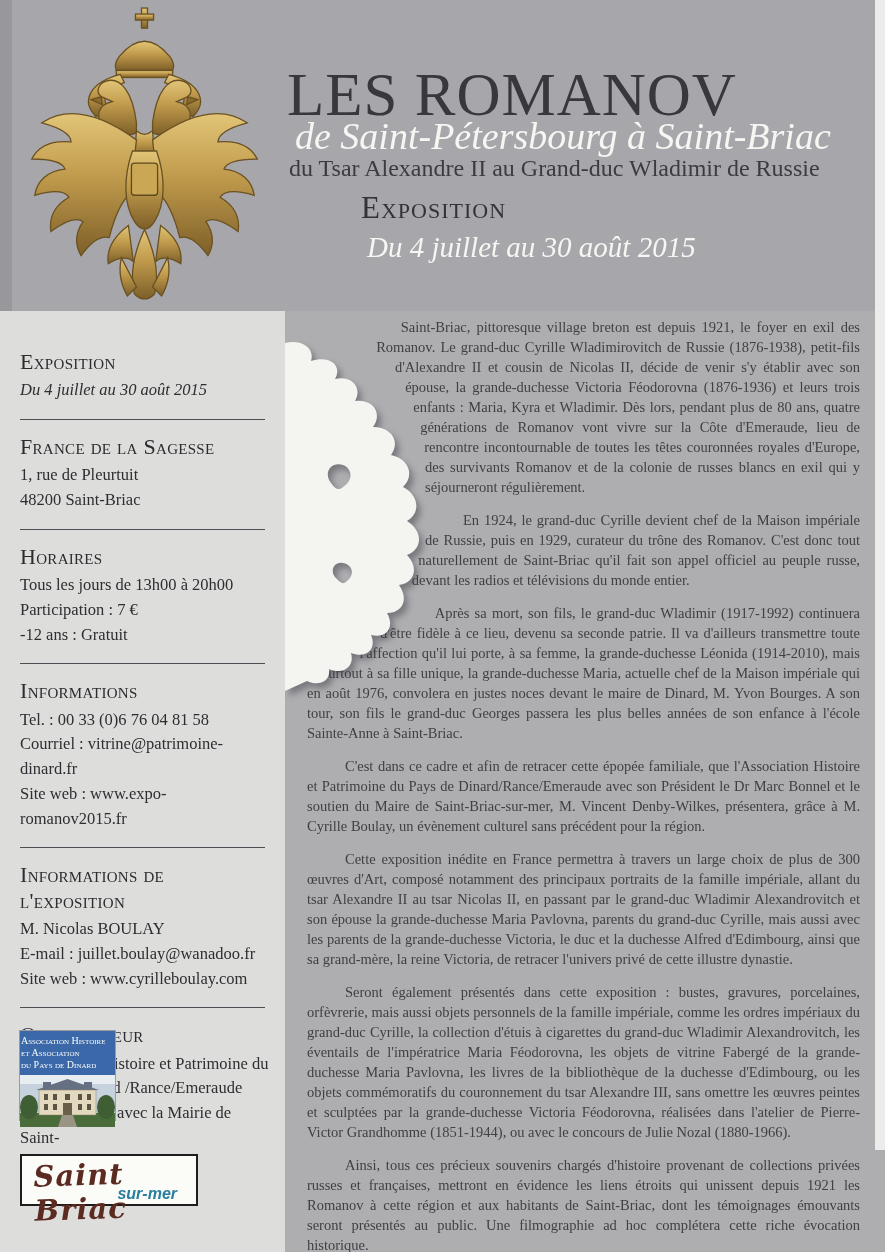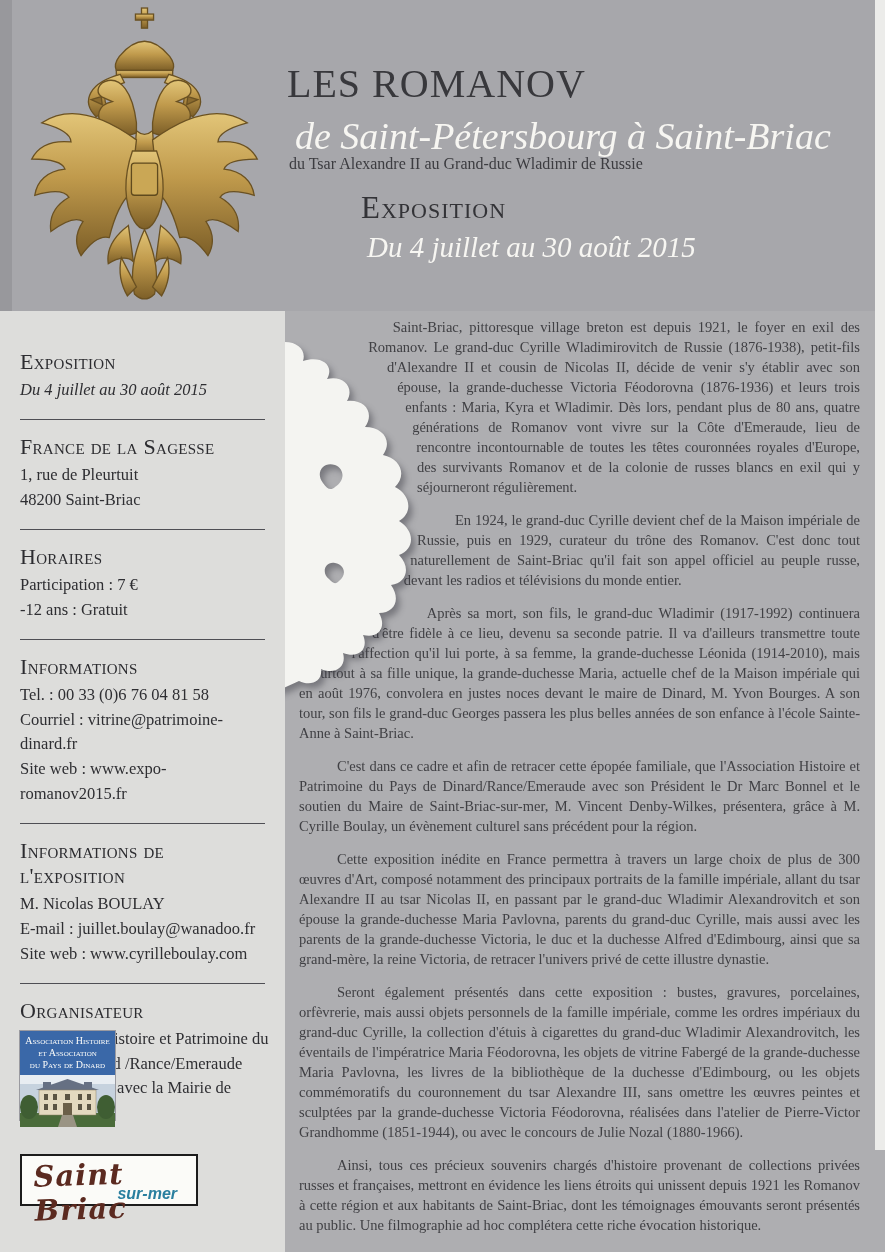--- a/index.html
+++ b/index.html
@@ -3,52 +3,52 @@
 <meta charset="utf-8">
 <style>
   html,body{margin:0;padding:0;background:#888;}
   .page{position:relative;width:885px;height:1252px;background:#ececea;overflow:hidden;
         font-family:"Liberation Serif",serif;}
 
   
   .header-band{position:absolute;left:0;top:0;width:875px;height:311px;background:#a7a7ab;}
   .header-left-shade{position:absolute;left:0;top:0;width:12px;height:311px;background:#98989c;}
   .emblem{position:absolute;left:22px;top:4px;width:245px;height:302px;}
-  .ht-title{position:absolute;left:287px;top:60px;font-size:40px;letter-spacing:1px;color:#38383c;}
+  .ht-title{position:absolute;left:287px;top:60px;font-size:61px;letter-spacing:1px;color:#38383c;}
   .ht-sub{position:absolute;left:289px;top:114px;font-size:38px;font-style:italic;color:#f7f6f2;margin-left:6px;}
-  .ht-sub2{position:absolute;left:289px;top:155px;font-size:16px;color:#3c3c40;}
+  .ht-sub2{position:absolute;left:289px;top:155px;font-size:24px;color:#3c3c40;}
   .ht-expo{position:absolute;left:361px;top:190px;font-size:31px;font-variant:small-caps;
            letter-spacing:1px;color:#333337;}
   .ht-date{position:absolute;left:367px;top:231px;font-size:29px;font-style:italic;color:#f7f6f2;}
 
   
   .sidebar{position:absolute;left:0;top:311px;width:285px;height:941px;background:#dddddb;
            box-sizing:border-box;padding:38px 16px 0 20px;color:#2f2f33;}
   .side-head{font-variant:small-caps;font-size:22px;font-weight:normal;margin:0 0 4px 0;
              letter-spacing:.3px;line-height:1.15;color:#2c2c30;}
   .side-line{font-size:16.5px;line-height:1.5;color:#2e2e32;}
   .italic{font-style:italic;}
   .side-rule{border:none;border-top:1.5px solid #4e4e54;margin:16px 4px 14px 0;}
 
   .assoc-logo{position:absolute;left:20px;top:720px;width:95px;height:89px;
               box-shadow:0 0 0 1px #9a9aa0;}
-  .assoc-top{background:#3a68a8;color:#fdfdfa;font-variant:small-caps;text-align:center;
+  .assoc-top{background:#3a68a8;color:#fdfdfa;font-variant:small-caps;
              font-size:10px;line-height:1.22;padding:4px 1px 3px 1px;}
   .assoc-photo{display:block;width:95px;height:52px;}
 
   .sb-logo{position:absolute;left:20px;top:843px;width:178px;height:52px;background:#fbfbf8;
            border:2px solid #1c1c1c;box-sizing:border-box;}
   .sb-name{position:absolute;left:12px;top:1px;font-family:"DejaVu Serif",serif;font-style:italic;
            font-weight:bold;font-size:29px;color:#5b2a20;transform:rotate(-2deg);letter-spacing:1px;}
   .sb-suffix{position:absolute;right:19px;bottom:1px;font-family:"Liberation Sans",sans-serif;
              font-style:italic;font-weight:bold;font-size:16px;color:#2a7f9f;}
 
   
   .main-col{position:absolute;left:285px;top:311px;width:590px;height:941px;background:#aeaeb1;
-            box-sizing:border-box;padding:6px 15px 0 14px;overflow:hidden;}
+            box-sizing:border-box;padding:6px 15px 0 22px;overflow:hidden;}
   .main-patch{position:absolute;right:0;top:1150px;width:10px;height:102px;background:#aeaeb1;}
   .main-col p{margin:0 0 13px 0;font-size:14.5px;line-height:20px;color:#404044;
               text-align:justify;text-indent:38px;}
   .blob-float{float:left;width:118px;height:350px;margin-top:26px;
               shape-outside:polygon(0 0,30px 8px,52px 26px,66px 48px,84px 66px,96px 92px,
                 106px 120px,112px 150px,110px 180px,116px 205px,104px 232px,96px 258px,
                 84px 282px,64px 306px,40px 328px,0 345px);
               shape-margin:7px;}
   .blob-svg{position:relative;left:-22px;top:-2px;display:block;
             filter:drop-shadow(4px 5px 3px rgba(55,55,65,.45));}
@@ -107,20 +107,21 @@
     <h2 class="side-head">Exposition</h2>
     <div class="side-line italic">Du 4 juillet au 30 août 2015</div>
     <hr class="side-rule">
 
     <h2 class="side-head">France de la Sagesse</h2>
     <div class="side-line">1, rue de Pleurtuit</div>
     <div class="side-line">48200 Saint-Briac</div>
     <hr class="side-rule">
 
     <h2 class="side-head">Horaires</h2>
+    <div class="side-line">Tous les jours de 13h00 à 20h00</div>
     <div class="side-line">Participation : 7 €</div>
     <div class="side-line">-12 ans : Gratuit</div>
     <hr class="side-rule">
 
     <h2 class="side-head">Informations</h2>
     <div class="side-line">Tel. : 00 33 (0)6 76 04 81 58</div>
     <div class="side-line">Courriel : vitrine@patrimoine-dinard.fr</div>
     <div class="side-line">Site web : www.expo-romanov2015.fr</div>
     <hr class="side-rule">
 

